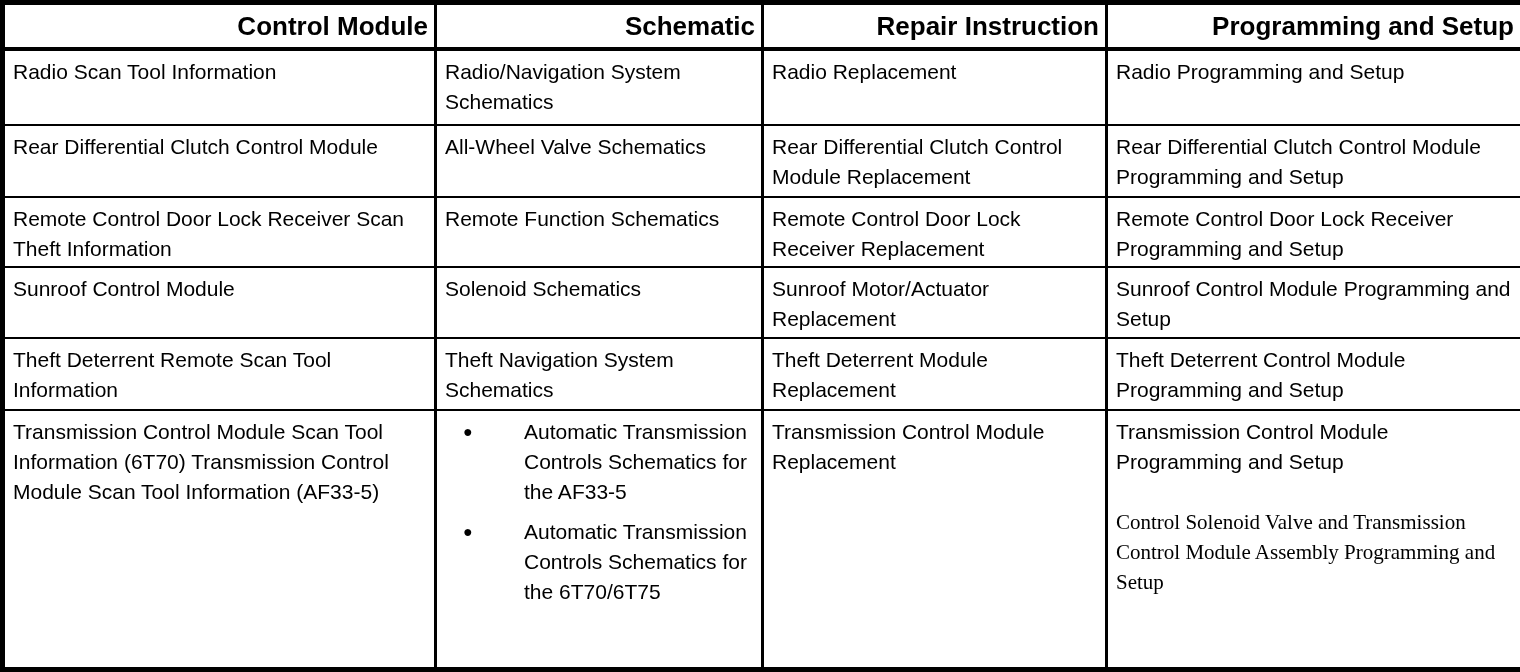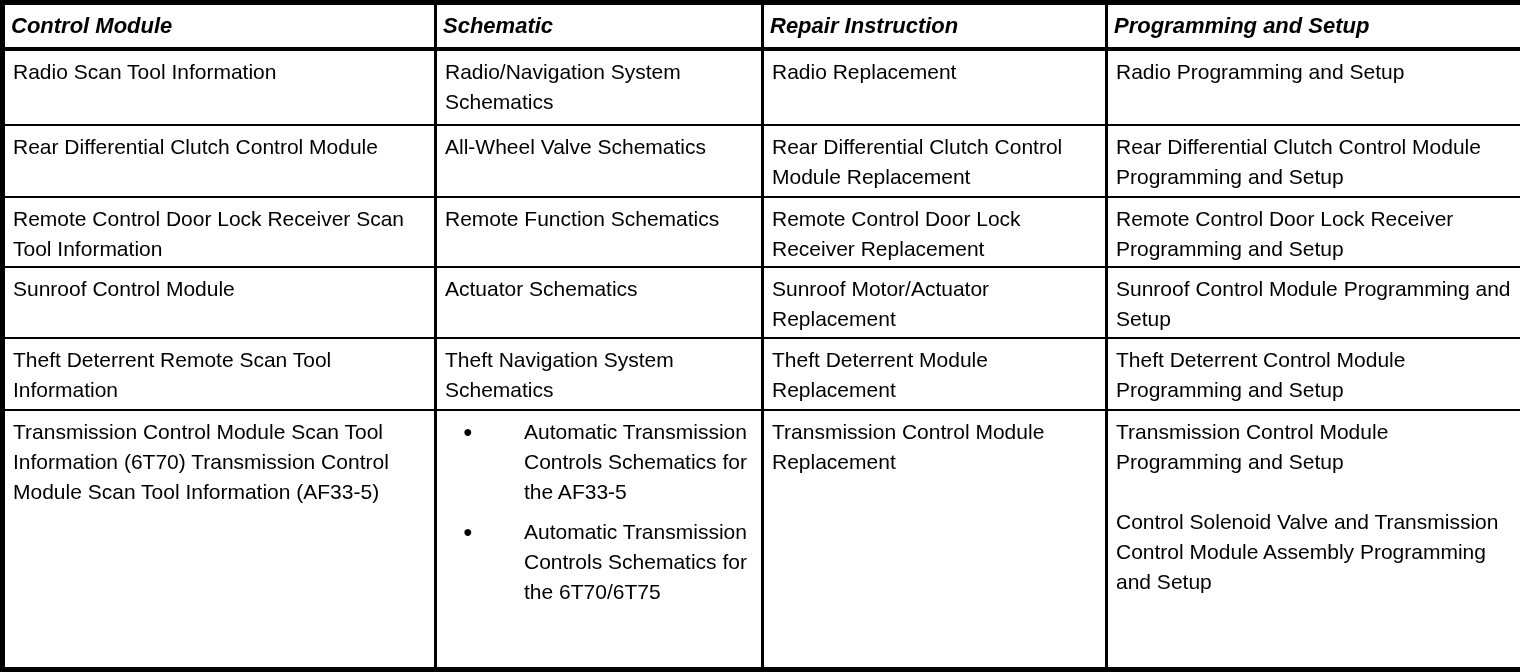--- a/index.html
+++ b/index.html
@@ -29,27 +29,26 @@
     border-width: 5px;
   }
   th {
     border-bottom-width: 4px;
   }
   td {
     border-top-width: 2px;
     border-bottom-width: 2px;
   }
   th {
-    font-size: 22px;
+    font-size: 26px;
     font-weight: bold;
-    text-align: left;
+    text-align: right;
     vertical-align: middle;
     padding: 4px 6px;
     height: 34px;
-    font-style: italic;
   }
   td {
     font-size: 21px;
     line-height: 30px;
     vertical-align: top;
     text-align: left;
     padding: 6px 6px 1px 8px;
     overflow: hidden;
   }
   tr.r0 { height: 76px; }
@@ -77,20 +76,21 @@
     padding-left: 4px;
     font-size: 16px;
     line-height: 30px;
   }
   .bullet-text {
     flex: 1 1 auto;
     margin-left: 29px;
   }
   .para + .para {
     margin-top: 30px;
+    font-family: Liberation Serif, serif;
   }
 </style>
 </head>
 <body>
 
 <div class="page">
   <table class="manual-table">
     <colgroup>
       <col style="width:433px">
       <col style="width:327px">
@@ -112,28 +112,28 @@
         <td>Radio Replacement</td>
         <td>Radio Programming and Setup</td>
       </tr>
       <tr class="r1">
         <td>Rear Differential Clutch Control Module</td>
         <td>All-Wheel Valve Schematics</td>
         <td>Rear Differential Clutch Control Module Replacement</td>
         <td>Rear Differential Clutch Control Module Programming and Setup</td>
       </tr>
       <tr class="r2">
-        <td>Remote Control Door Lock Receiver Scan Tool Information</td>
+        <td>Remote Control Door Lock Receiver Scan Theft Information</td>
         <td>Remote Function Schematics</td>
         <td>Remote Control Door Lock Receiver Replacement</td>
         <td>Remote Control Door Lock Receiver Programming and Setup</td>
       </tr>
       <tr class="r3">
         <td>Sunroof Control Module</td>
-        <td>Actuator Schematics</td>
+        <td>Solenoid Schematics</td>
         <td>Sunroof Motor/Actuator Replacement</td>
         <td>Sunroof Control Module Programming and Setup</td>
       </tr>
       <tr class="r4">
         <td>Theft Deterrent Remote Scan Tool Information</td>
         <td>Theft Navigation System Schematics</td>
         <td>Theft Deterrent Module Replacement</td>
         <td>Theft Deterrent Control Module Programming and Setup</td>
       </tr>
       <tr class="r5">

